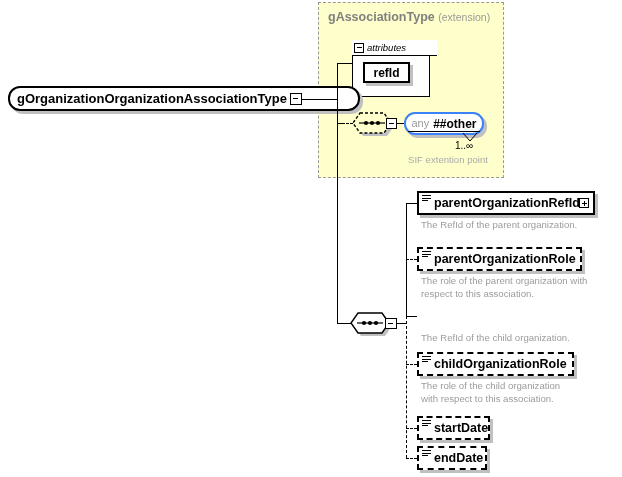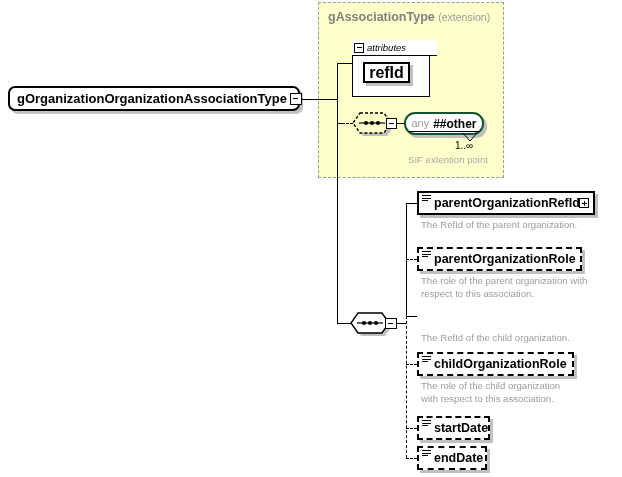--- a/index.html
+++ b/index.html
@@ -165,21 +165,21 @@
     height: 21px;
     background: #ffffff;
     border: 2px solid #000;
     box-sizing: border-box;
     box-shadow: 3px 3px 0 #c0c0c0;
     display: flex;
     align-items: center;
     justify-content: center;
   }
   #refid-label {
-    font-size: 16px;
+    font-size: 12px;
     font-weight: bold;
     color: #000;
     line-height: 1;
   }
 
   
   .seq {
     position: absolute;
     width: 40px;
     height: 22px;
@@ -200,21 +200,21 @@
   }
 
   
   #any-box {
     position: absolute;
     left: 404px;
     top: 112px;
     width: 80px;
     height: 23px;
     background: #ffffff;
-    border: 2px solid #14532d;
+    border: 2px solid #3b82f6;
     border-radius: 11px;
     box-sizing: border-box;
     box-shadow: 3px 3px 0 #c0c0c0;
     display: flex;
     align-items: center;
     justify-content: center;
     gap: 4px;
   }
   #any-box .any-kw {
     font-size: 11px;
@@ -350,21 +350,21 @@
     <span class="any-ns">##other</span>
   </div>
   <div id="any-inner-line"></div>
 
   <svg id="occurs-marker" viewBox="0 0 16 9" xmlns="http://www.w3.org/2000/svg">
     <polyline points="1,0 8,8 15,0" fill="none" stroke="#000" stroke-width="1"></polyline>
   </svg>
   <div id="occurs-label">1..∞</div>
   <div id="sif-note">SIF extention point</div>
 
-  <div class="type-box" style="left:8px; top:86px; width:292px; height:25px;">
+  <div class="type-box" style="left:8px; top:86px; width:352px; height:25px;border-radius:12px;">
     <span class="type-label">gOrganizationOrganizationAssociationType</span>
   </div>
   <span class="toggle" style="position:absolute; left:290px; top:93px; width:12px; height:12px;"></span>
 
 
   <div class="line-h" style="left:302px; top:99px; width:36px;"></div>
 
   <div class="line-v" style="left:337px; top:63px; height:260px;"></div>
 
   <div class="line-h" style="left:337px; top:63px; width:16px;"></div>

